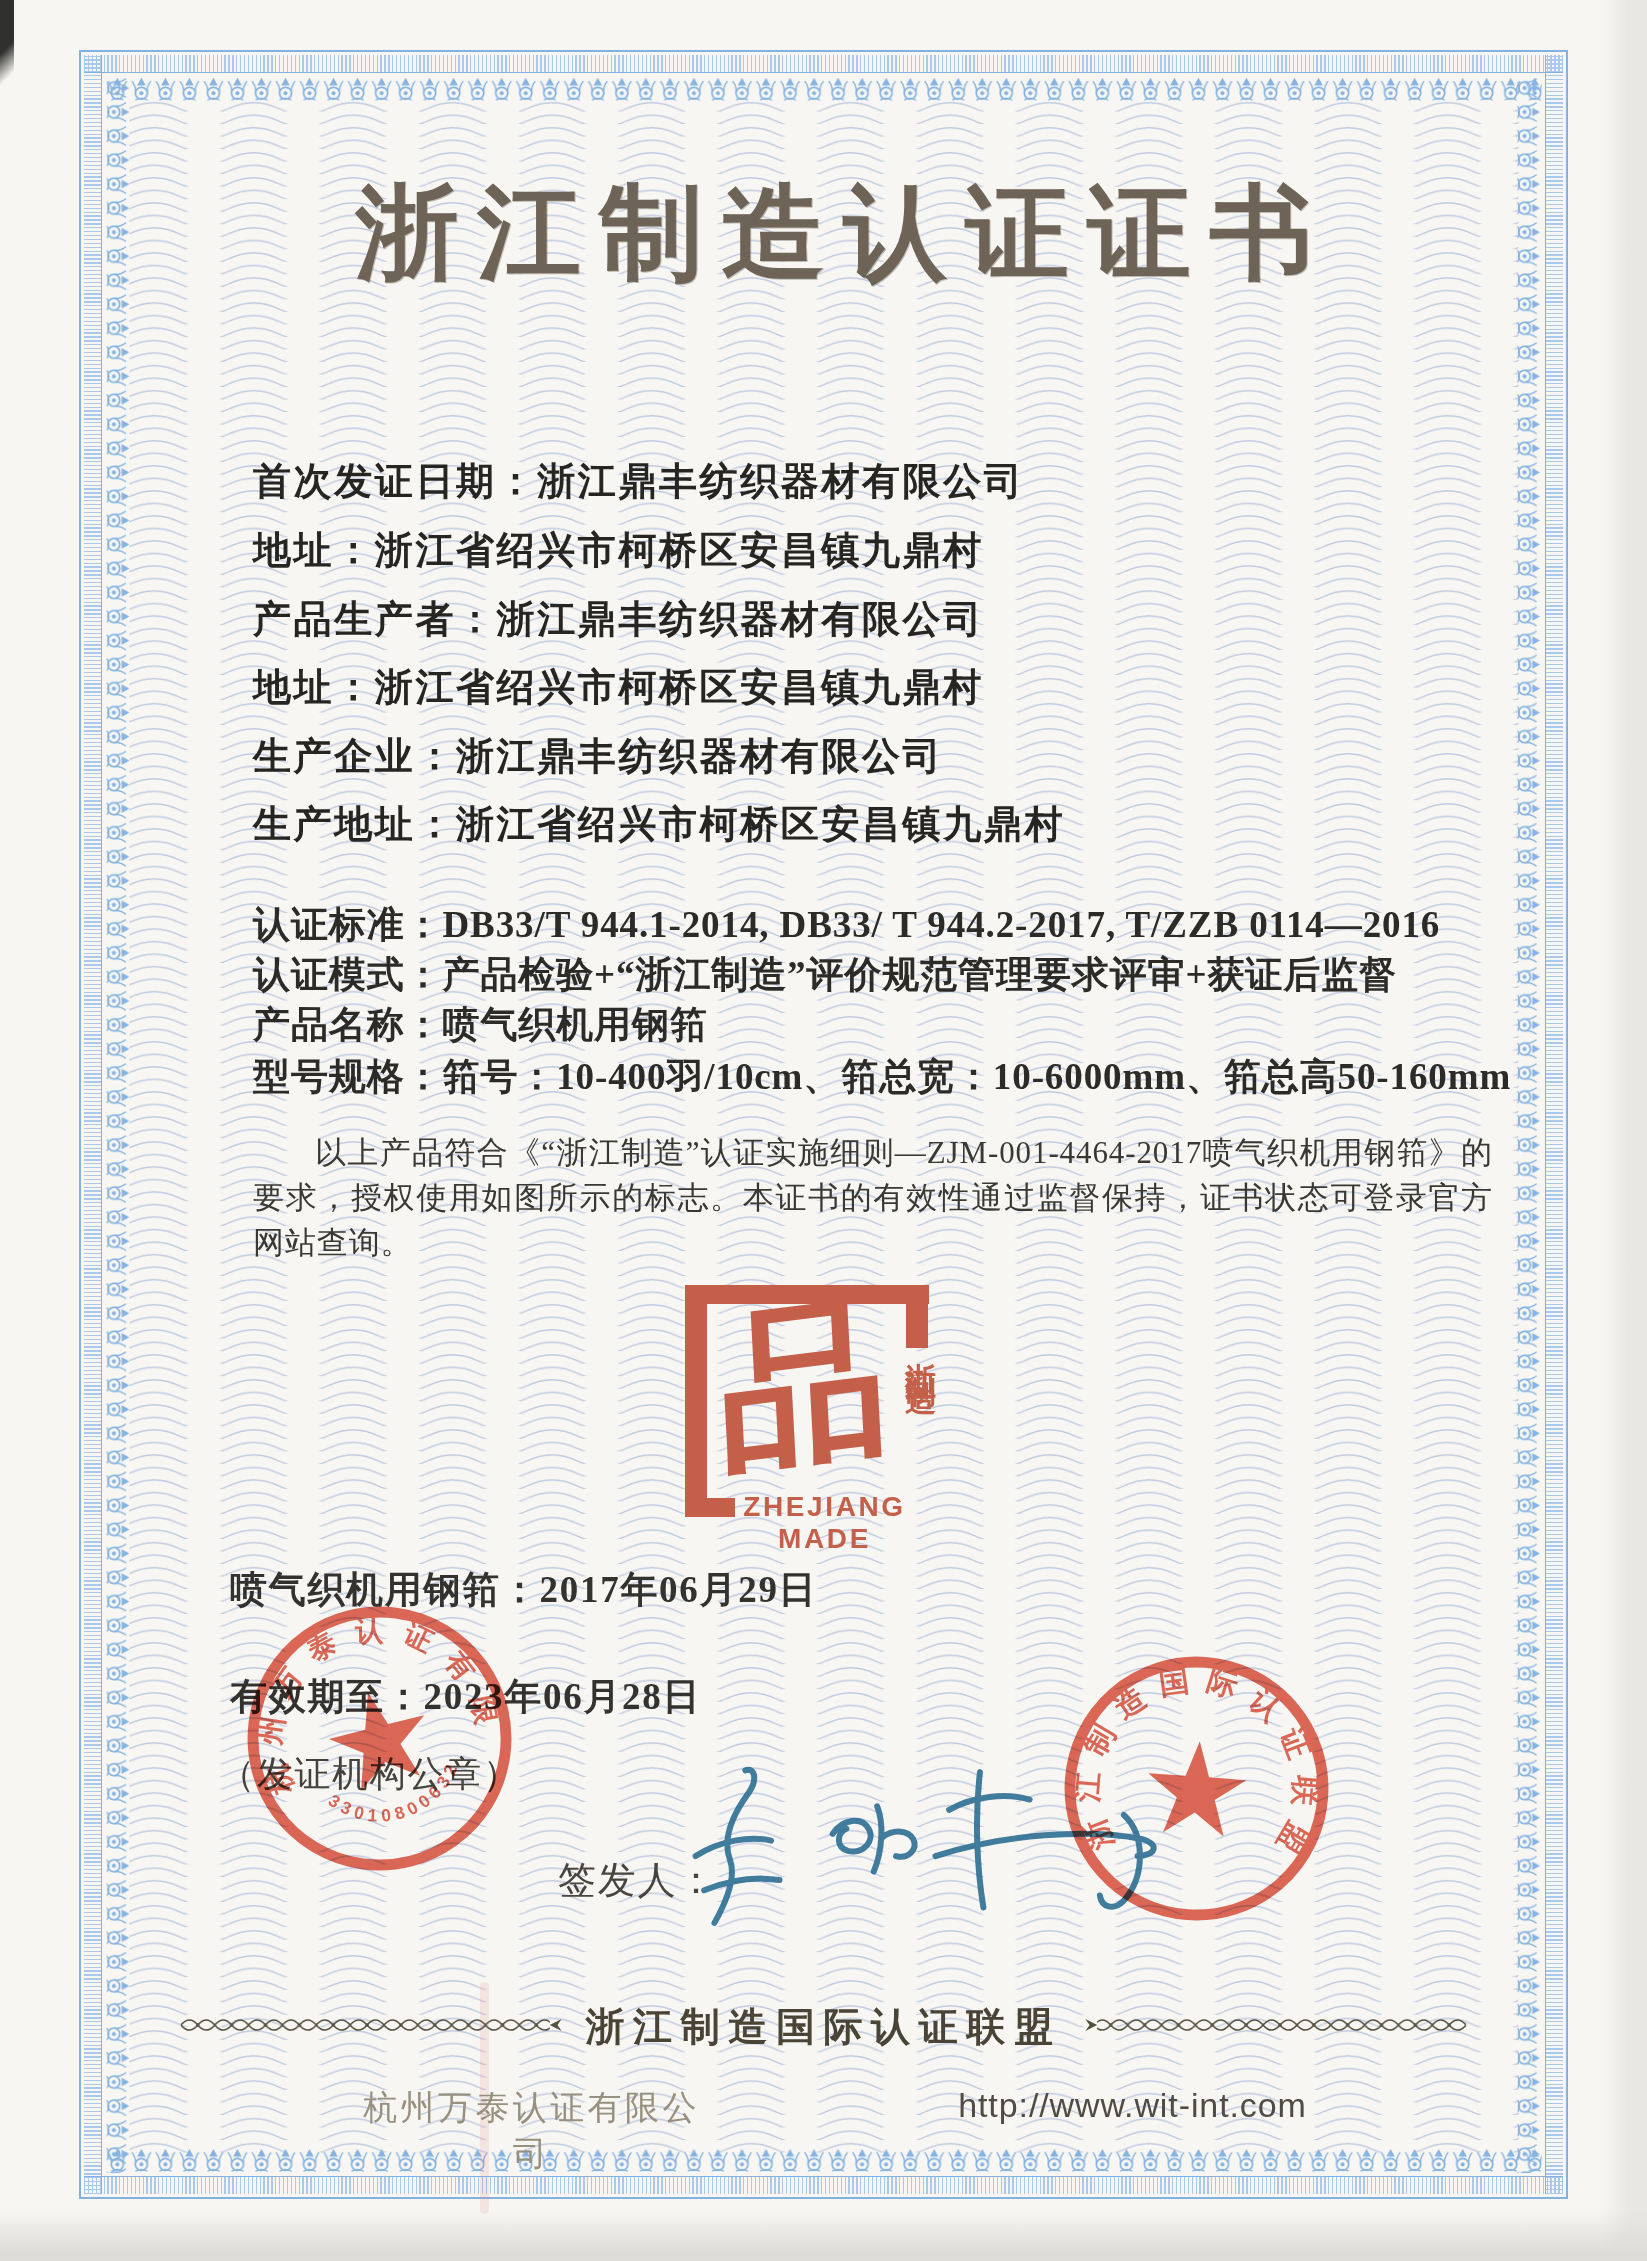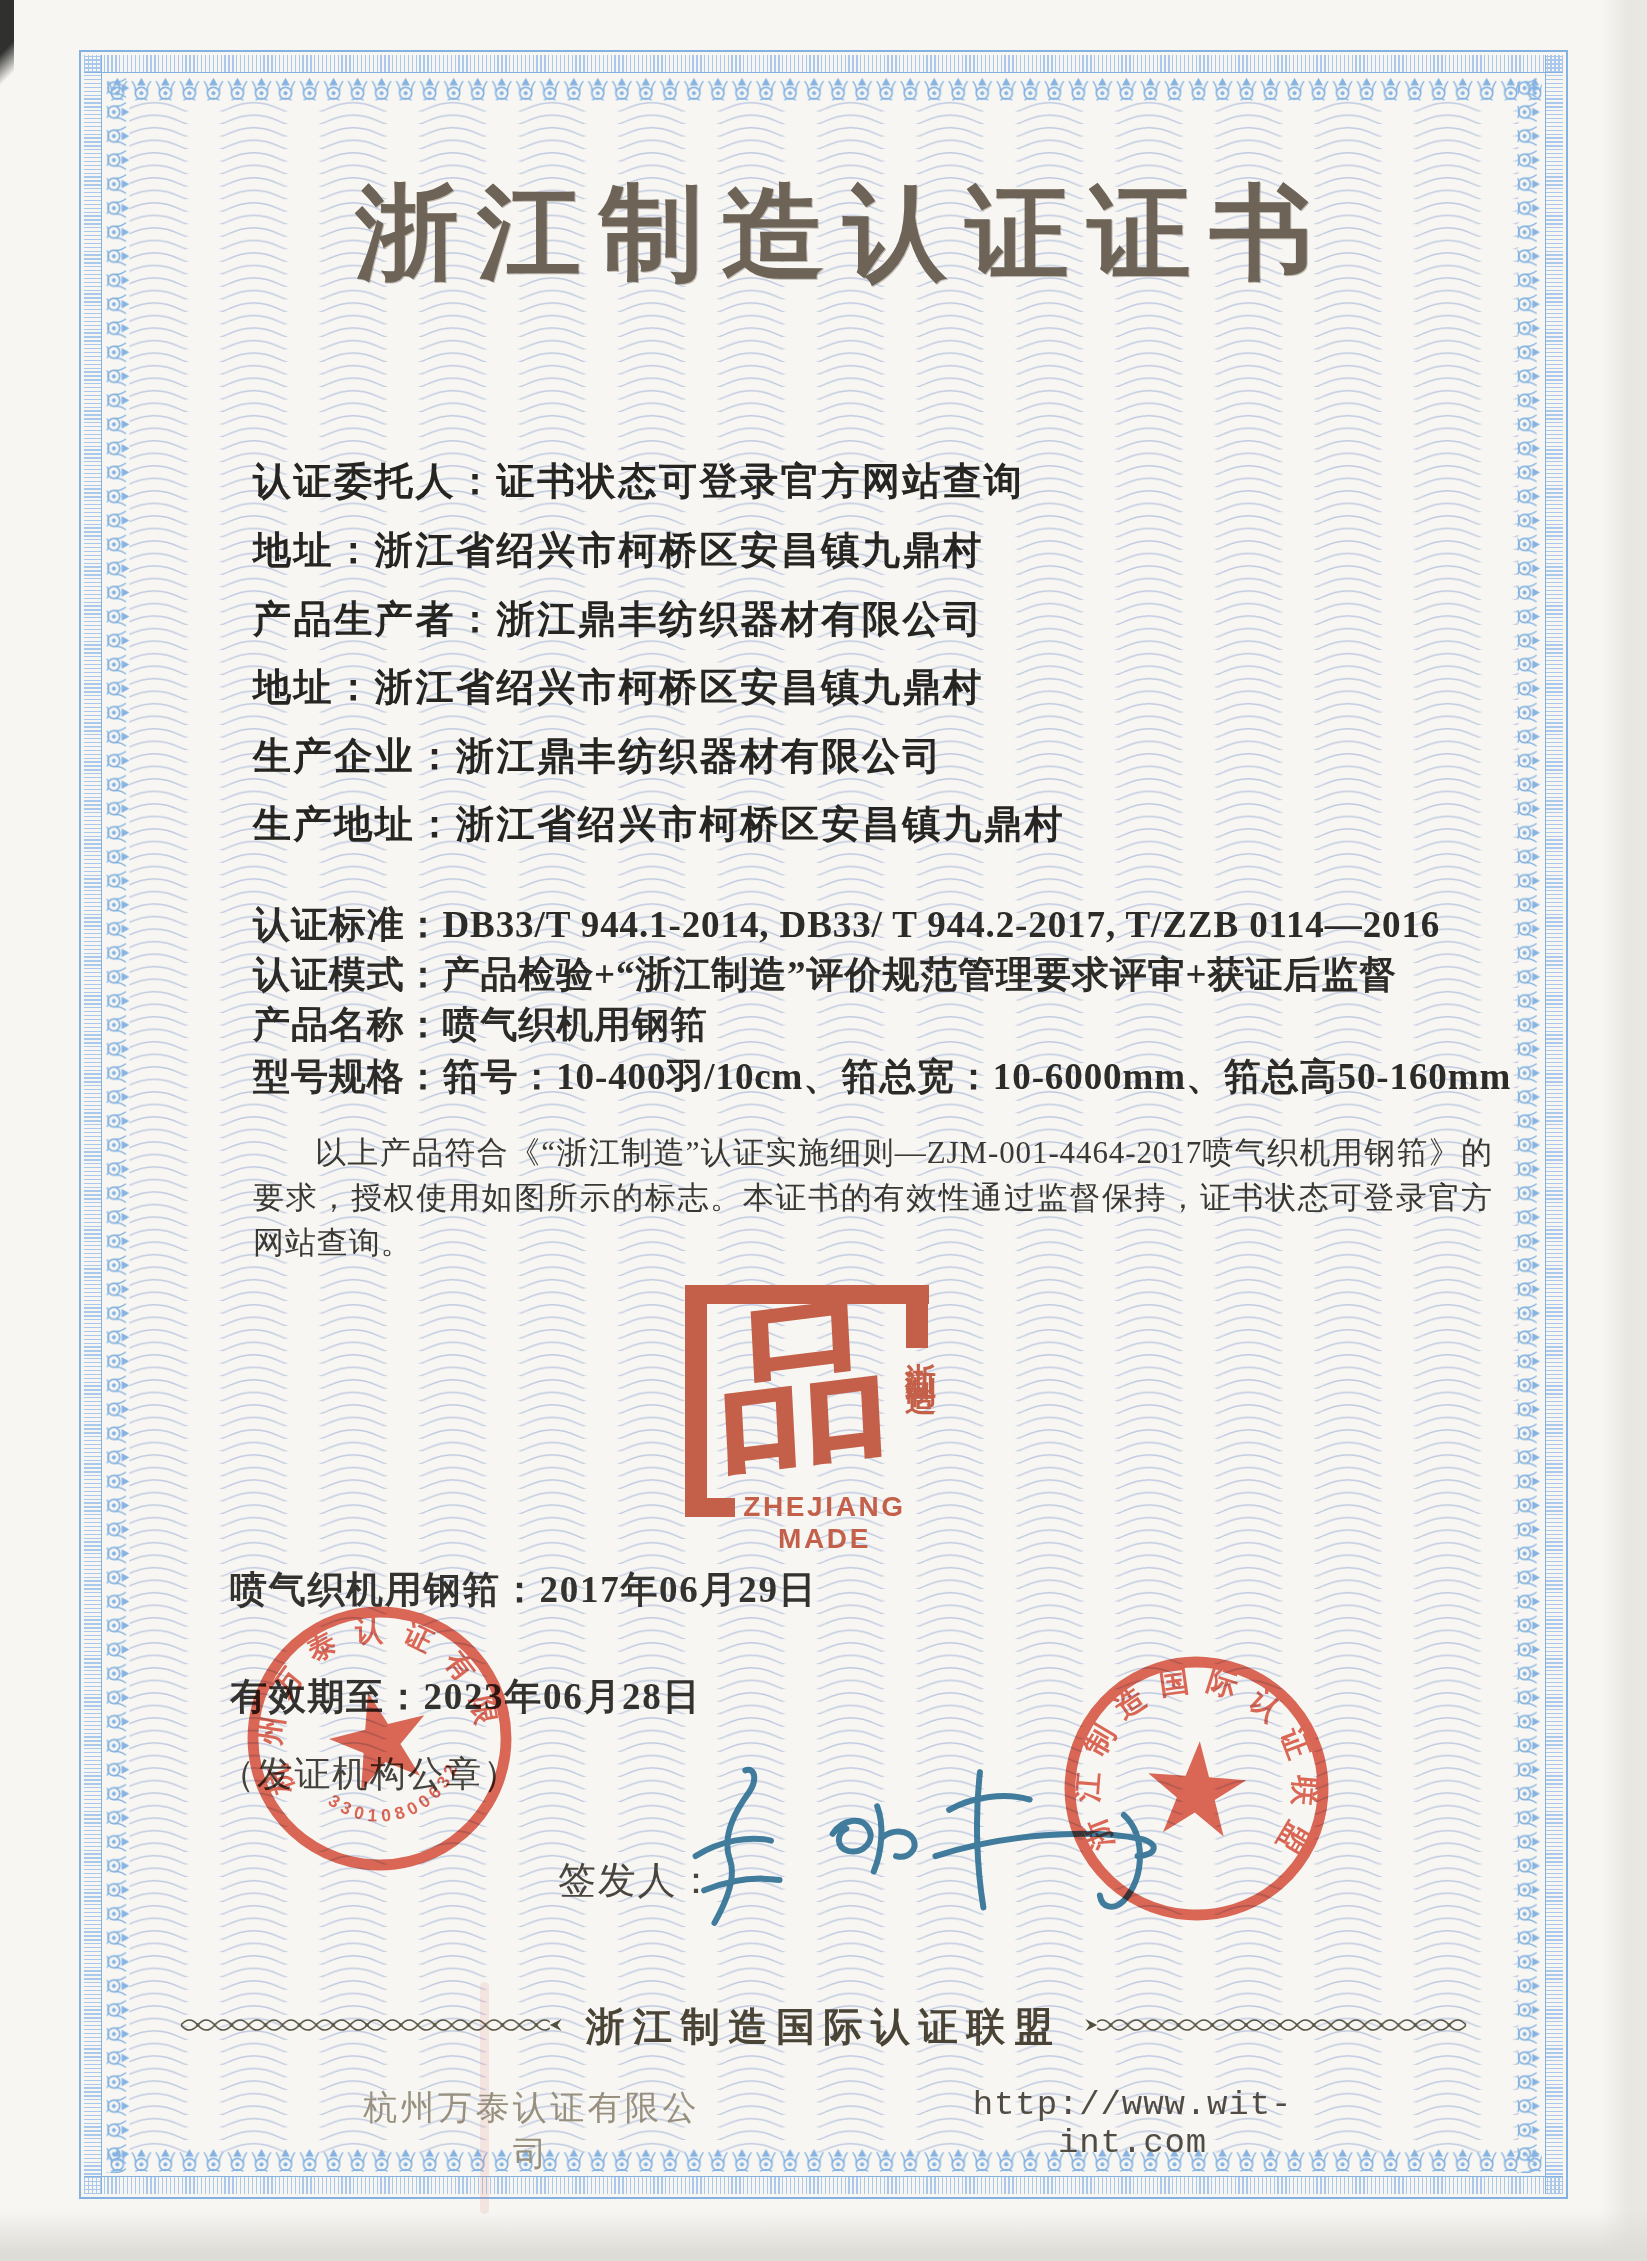--- a/index.html
+++ b/index.html
@@ -52,21 +52,21 @@
   .stamp-alliance{left:1055px;top:1647px;transform:rotate(4deg);}
   .sig{position:absolute;left:678px;top:1755px;width:532px;height:197px;z-index:4;}
   
   .banner{left:0;width:100%;top:2000px;text-align:center;font-size:39px;font-weight:bold;
           color:#4a4437;letter-spacing:8.6px;}
   .scrolldec{position:absolute;top:2014px;width:395px;height:22px;z-index:3;}
   .scroll-left{left:178px;}
   .scroll-right{left:1074px;transform:scaleX(-1);}
   .footer-company{left:360px;top:2085px;width:343px;text-align:center;font-size:34px;color:#98907e;letter-spacing:3.4px;}
   .footer-url{left:935px;top:2086px;width:395px;text-align:center;font-size:34px;color:#504c44;
-              font-family:Liberation Mono, monospace;letter-spacing:0.9px;}
+              font-family:Liberation Sans, sans-serif;letter-spacing:0.9px;}
   .smudge{position:absolute;left:480px;top:1982px;width:8.6px;height:232px;background:rgba(228,120,118,.14);
           border-radius:5.1px;z-index:2;}
 </style>
 </head>
 <body>
 
 <div class="page">
 
   <svg class="guilloche" xmlns="http://www.w3.org/2000/svg" viewBox="0 0 1620 2395" width="1390" height="2054">
     <defs>
@@ -110,21 +110,21 @@
   </div>
 
   <div class="scan-left-sliver"></div>
   <div class="scan-right-strip"></div>
   <div class="scan-bottom-strip"></div>
   <div class="smudge"></div>
 
   <div class="abs title">浙江制造认证证书</div>
 
 
-  <div class="abs infoline" style="top:456px">认证委托人：证书状态可登录官方网站查询</div>
+  <div class="abs infoline" style="top:456px">首次发证日期：浙江鼎丰纺织器材有限公司</div>
   <div class="abs infoline" style="top:525px">地址：浙江省绍兴市柯桥区安昌镇九鼎村</div>
   <div class="abs infoline" style="top:594px">产品生产者：浙江鼎丰纺织器材有限公司</div>
   <div class="abs infoline" style="top:662px">地址：浙江省绍兴市柯桥区安昌镇九鼎村</div>
   <div class="abs infoline" style="top:731px">生产企业：浙江鼎丰纺织器材有限公司</div>
   <div class="abs infoline" style="top:799px">生产地址：浙江省绍兴市柯桥区安昌镇九鼎村</div>
 
   <div class="abs specline" style="top:900px">认证标准：DB33/T 944.1-2014, DB33/ T 944.2-2017, T/ZZB 0114—2016</div>
   <div class="abs specline" style="top:950px">认证模式：产品检验+“浙江制造”评价规范管理要求评审+获证后监督</div>
   <div class="abs specline" style="top:1000px">产品名称：喷气织机用钢筘</div>
   <div class="abs specline" style="top:1052px">型号规格：筘号：10-400羽/10cm、筘总宽：10-6000mm、筘总高50-160mm</div>

